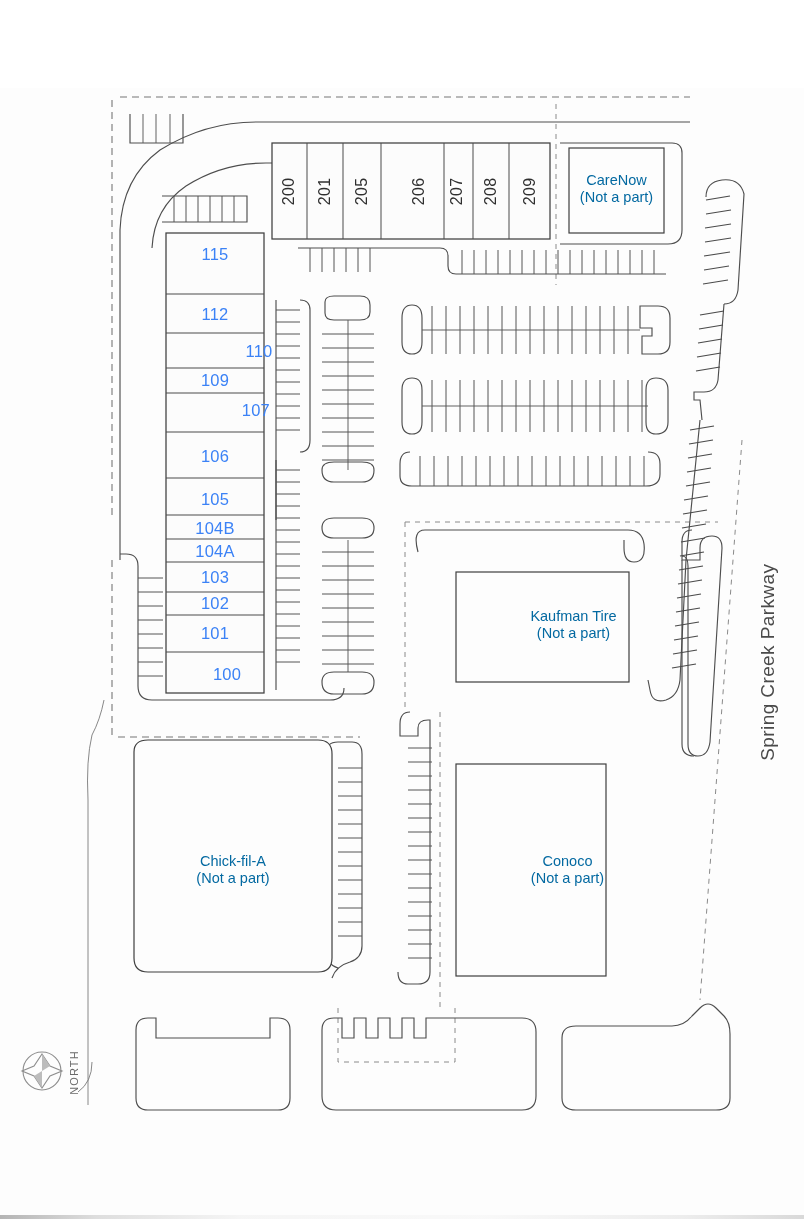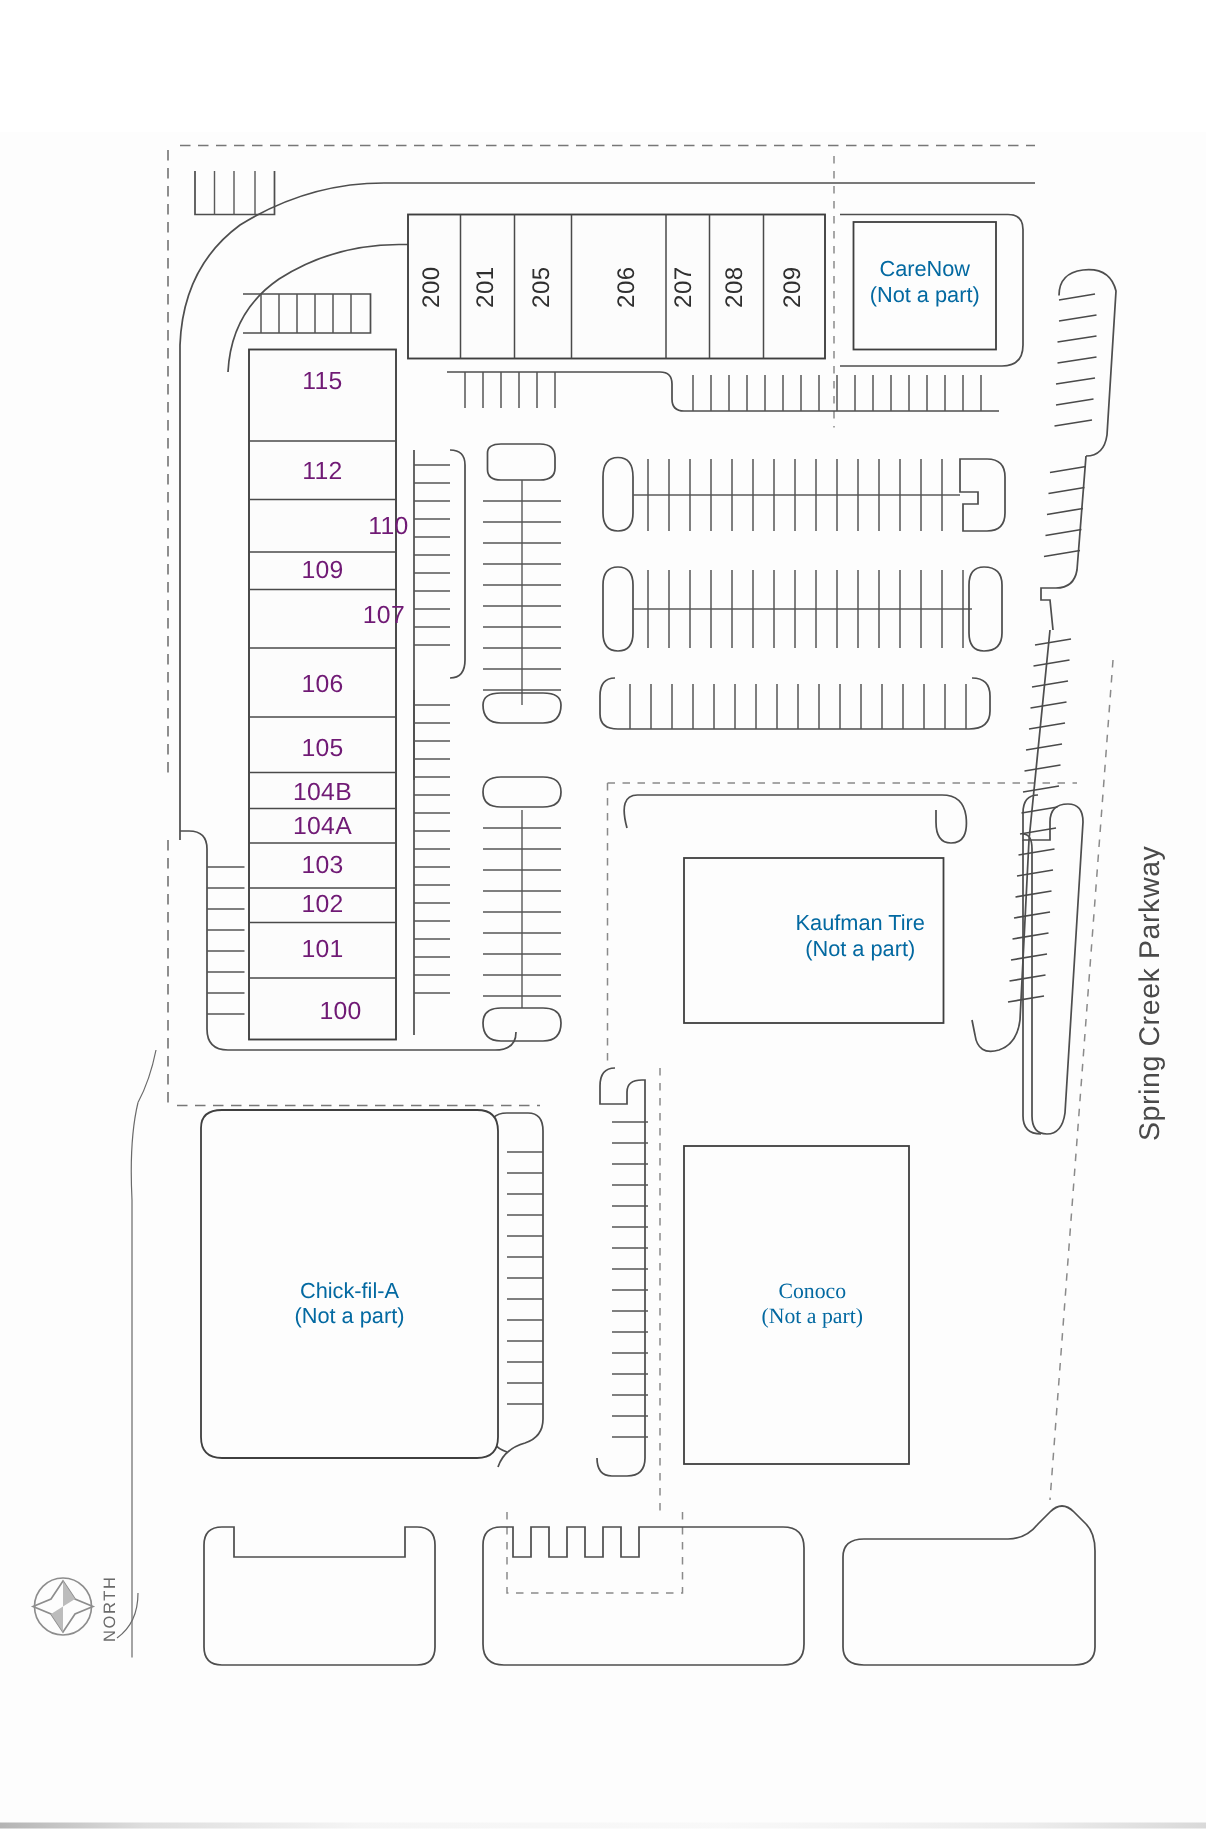--- a/index.html
+++ b/index.html
@@ -36,21 +36,21 @@
     font-family: "Liberation Sans", sans-serif;
     color: #3d3d3d;
     white-space: nowrap;
     line-height: 1.18;
     text-align: center;
     -webkit-font-smoothing: antialiased;
   }
   .unit-num {
     font-size: 16.5px;
     letter-spacing: 0.2px;
-    color: #701a75;
+    color: #3b82f6;
   }
   .unit-vert {
     font-size: 16px;
     letter-spacing: 0.3px;
     color: #2f2f2f;
     transform-origin: 50% 50%;
     transform: rotate(-90deg);
   }
   .pad-name {
     font-size: 14.5px;
@@ -484,21 +484,21 @@
   <div class="lbl unit-num" style="left:166px; top:568px; width:98px;">103</div>
   <div class="lbl unit-num" style="left:166px; top:594px; width:98px;">102</div>
   <div class="lbl unit-num" style="left:166px; top:624px; width:98px;">101</div>
   <div class="lbl unit-num" style="left:166px; top:665px; width:122px;">100</div>
 
   <div class="lbl pad-name" style="left:456px; top:608px; width:173px;padding-left:31px;">
     <span>Kaufman Tire</span>
     <span class="l2">(Not a part)</span>
   </div>
 
-  <div class="lbl pad-name" style="left:456px; top:853px; width:171px;font-family:Liberation Serif, serif;">
+  <div class="lbl pad-name" style="left:482px; top:853px; width:171px;">
     <span>Conoco</span>
     <span class="l2">(Not a part)</span>
   </div>
 
   <div class="lbl pad-name" style="left:134px; top:853px; width:198px;">
     <span>Chick-fil-A</span>
     <span class="l2">(Not a part)</span>
   </div>
 
   <div class="lbl street-v" style="left:653px; top:651px; width:230px;">Spring Creek Parkway</div>

